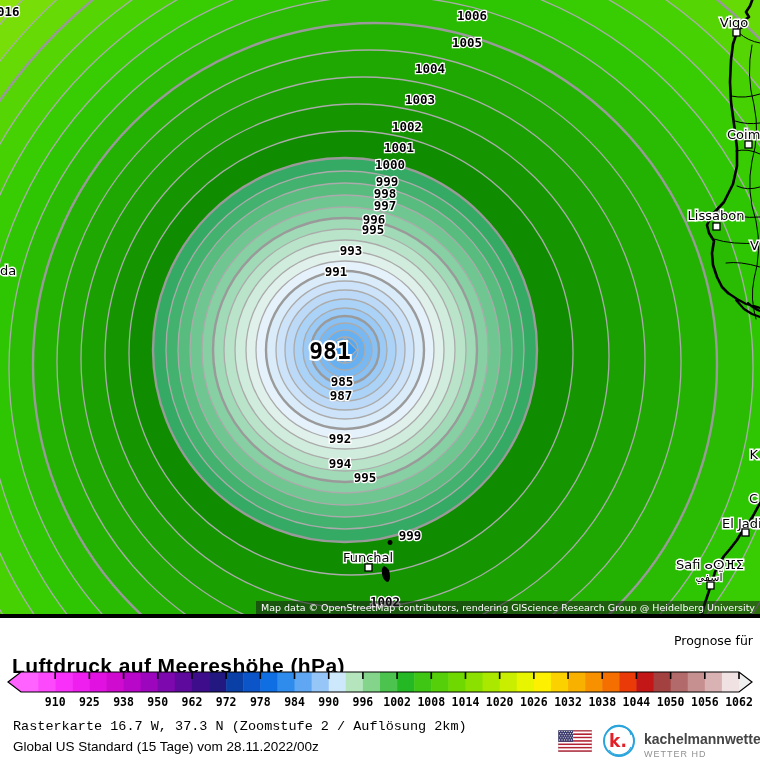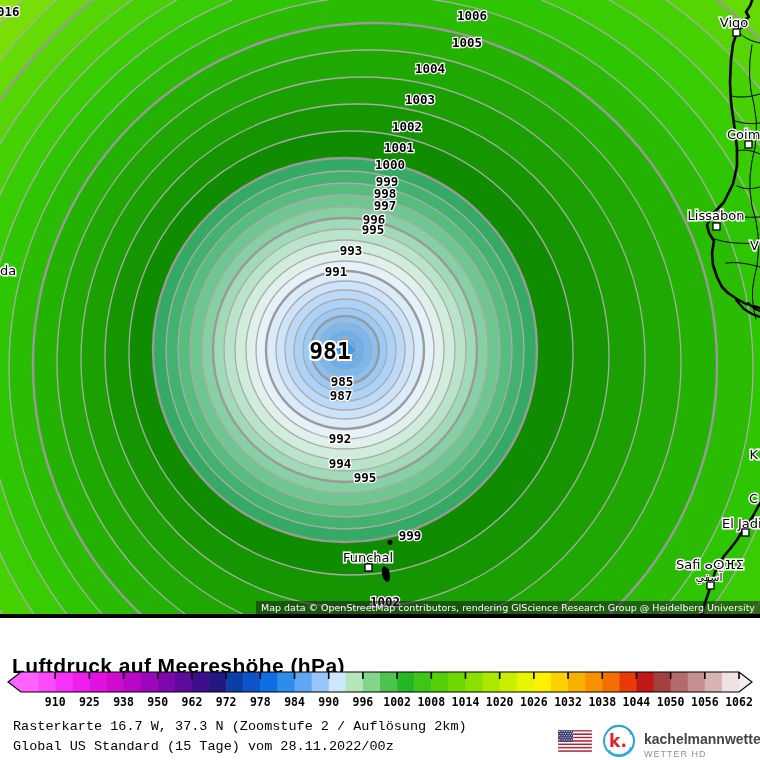--- a/index.html
+++ b/index.html
@@ -10,21 +10,21 @@
   #attribution{position:absolute;right:0;top:601px;height:13px;line-height:13px;
        background:rgba(25,25,25,.55);color:#fff;font-size:9.5px;padding:0 5px;
        font-family:"DejaVu Sans",sans-serif;white-space:nowrap;text-align:center;}
   .map-border{position:absolute;left:0;top:614px;width:760px;height:4px;background:#000;}
   #title{position:absolute;left:12px;top:640px;font-size:21px;font-weight:bold;
        letter-spacing:.4px;white-space:nowrap;}
   #prognose{position:absolute;right:7px;top:634px;text-align:right;font-size:12.5px;
        line-height:14.5px;font-family:"DejaVu Sans",sans-serif;}
   #scalesvg{position:absolute;left:0;top:668px;}
   #raster{position:absolute;left:13px;top:719px;font-size:13.5px;font-family:Liberation Mono, monospace;}
-  #model{position:absolute;left:13px;top:739px;font-size:13.5px;font-family:Liberation Mono, monospace;}
+  #model{position:absolute;left:13px;top:739px;font-size:13.5px;font-family:Liberation Sans, sans-serif;}
   #flag{position:absolute;left:558px;top:730px;}
   #logo{position:absolute;left:601px;top:723px;}
   #brand{position:absolute;left:644px;top:732px;line-height:15px;}
   #brand .domain{font-size:14px;font-weight:bold;color:#454545;}
   #brand .tagline{font-size:9px;color:#919191;letter-spacing:1px;margin-top:0px;}
 </style>
 </head>
 <body>
 
 <div class="map-wrap">
@@ -119,20 +119,21 @@
         <text x="758" y="459" font-size="13" text-anchor="end" fill="#000" stroke="#fff" stroke-width="2.8" paint-order="stroke" font-family="&quot;DejaVu Sans&quot;,sans-serif" font-weight="normal">K</text>
         <text x="758" y="503" font-size="13" text-anchor="end" fill="#000" stroke="#fff" stroke-width="2.8" paint-order="stroke" font-family="&quot;DejaVu Sans&quot;,sans-serif" font-weight="normal">C</text>
       </g>
     </svg>
 </div>
 <div id="attribution">Map data © OpenStreetMap contributors, rendering GIScience Research Group @ Heidelberg University</div>
 <div class="map-border"></div>
 
 <h1 id="title">Luftdruck auf Meereshöhe (hPa)</h1>
 <div id="prognose">
+  <div>Prognose für</div>
 </div>
 
 <svg id="scalesvg" width="760" height="44" viewBox="0 0 760 44">
     <polygon points="21,4 8,14 21,24" fill="#ff62ff"></polygon>
     <rect x="21" y="4" width="17.595238095238095" height="20" fill="#ff62ff"></rect>
     <rect x="38.095238095238095" y="4" width="17.595238095238095" height="20" fill="#fc49fc"></rect>
     <rect x="55.19047619047619" y="4" width="17.595238095238095" height="20" fill="#f930f9"></rect>
     <rect x="72.28571428571428" y="4" width="17.595238095238095" height="20" fill="#ef1fef"></rect>
     <rect x="89.38095238095238" y="4" width="17.595238095238095" height="20" fill="#e112e1"></rect>
     <rect x="106.47619047619048" y="4" width="17.595238095238095" height="20" fill="#cf0bcf"></rect>

